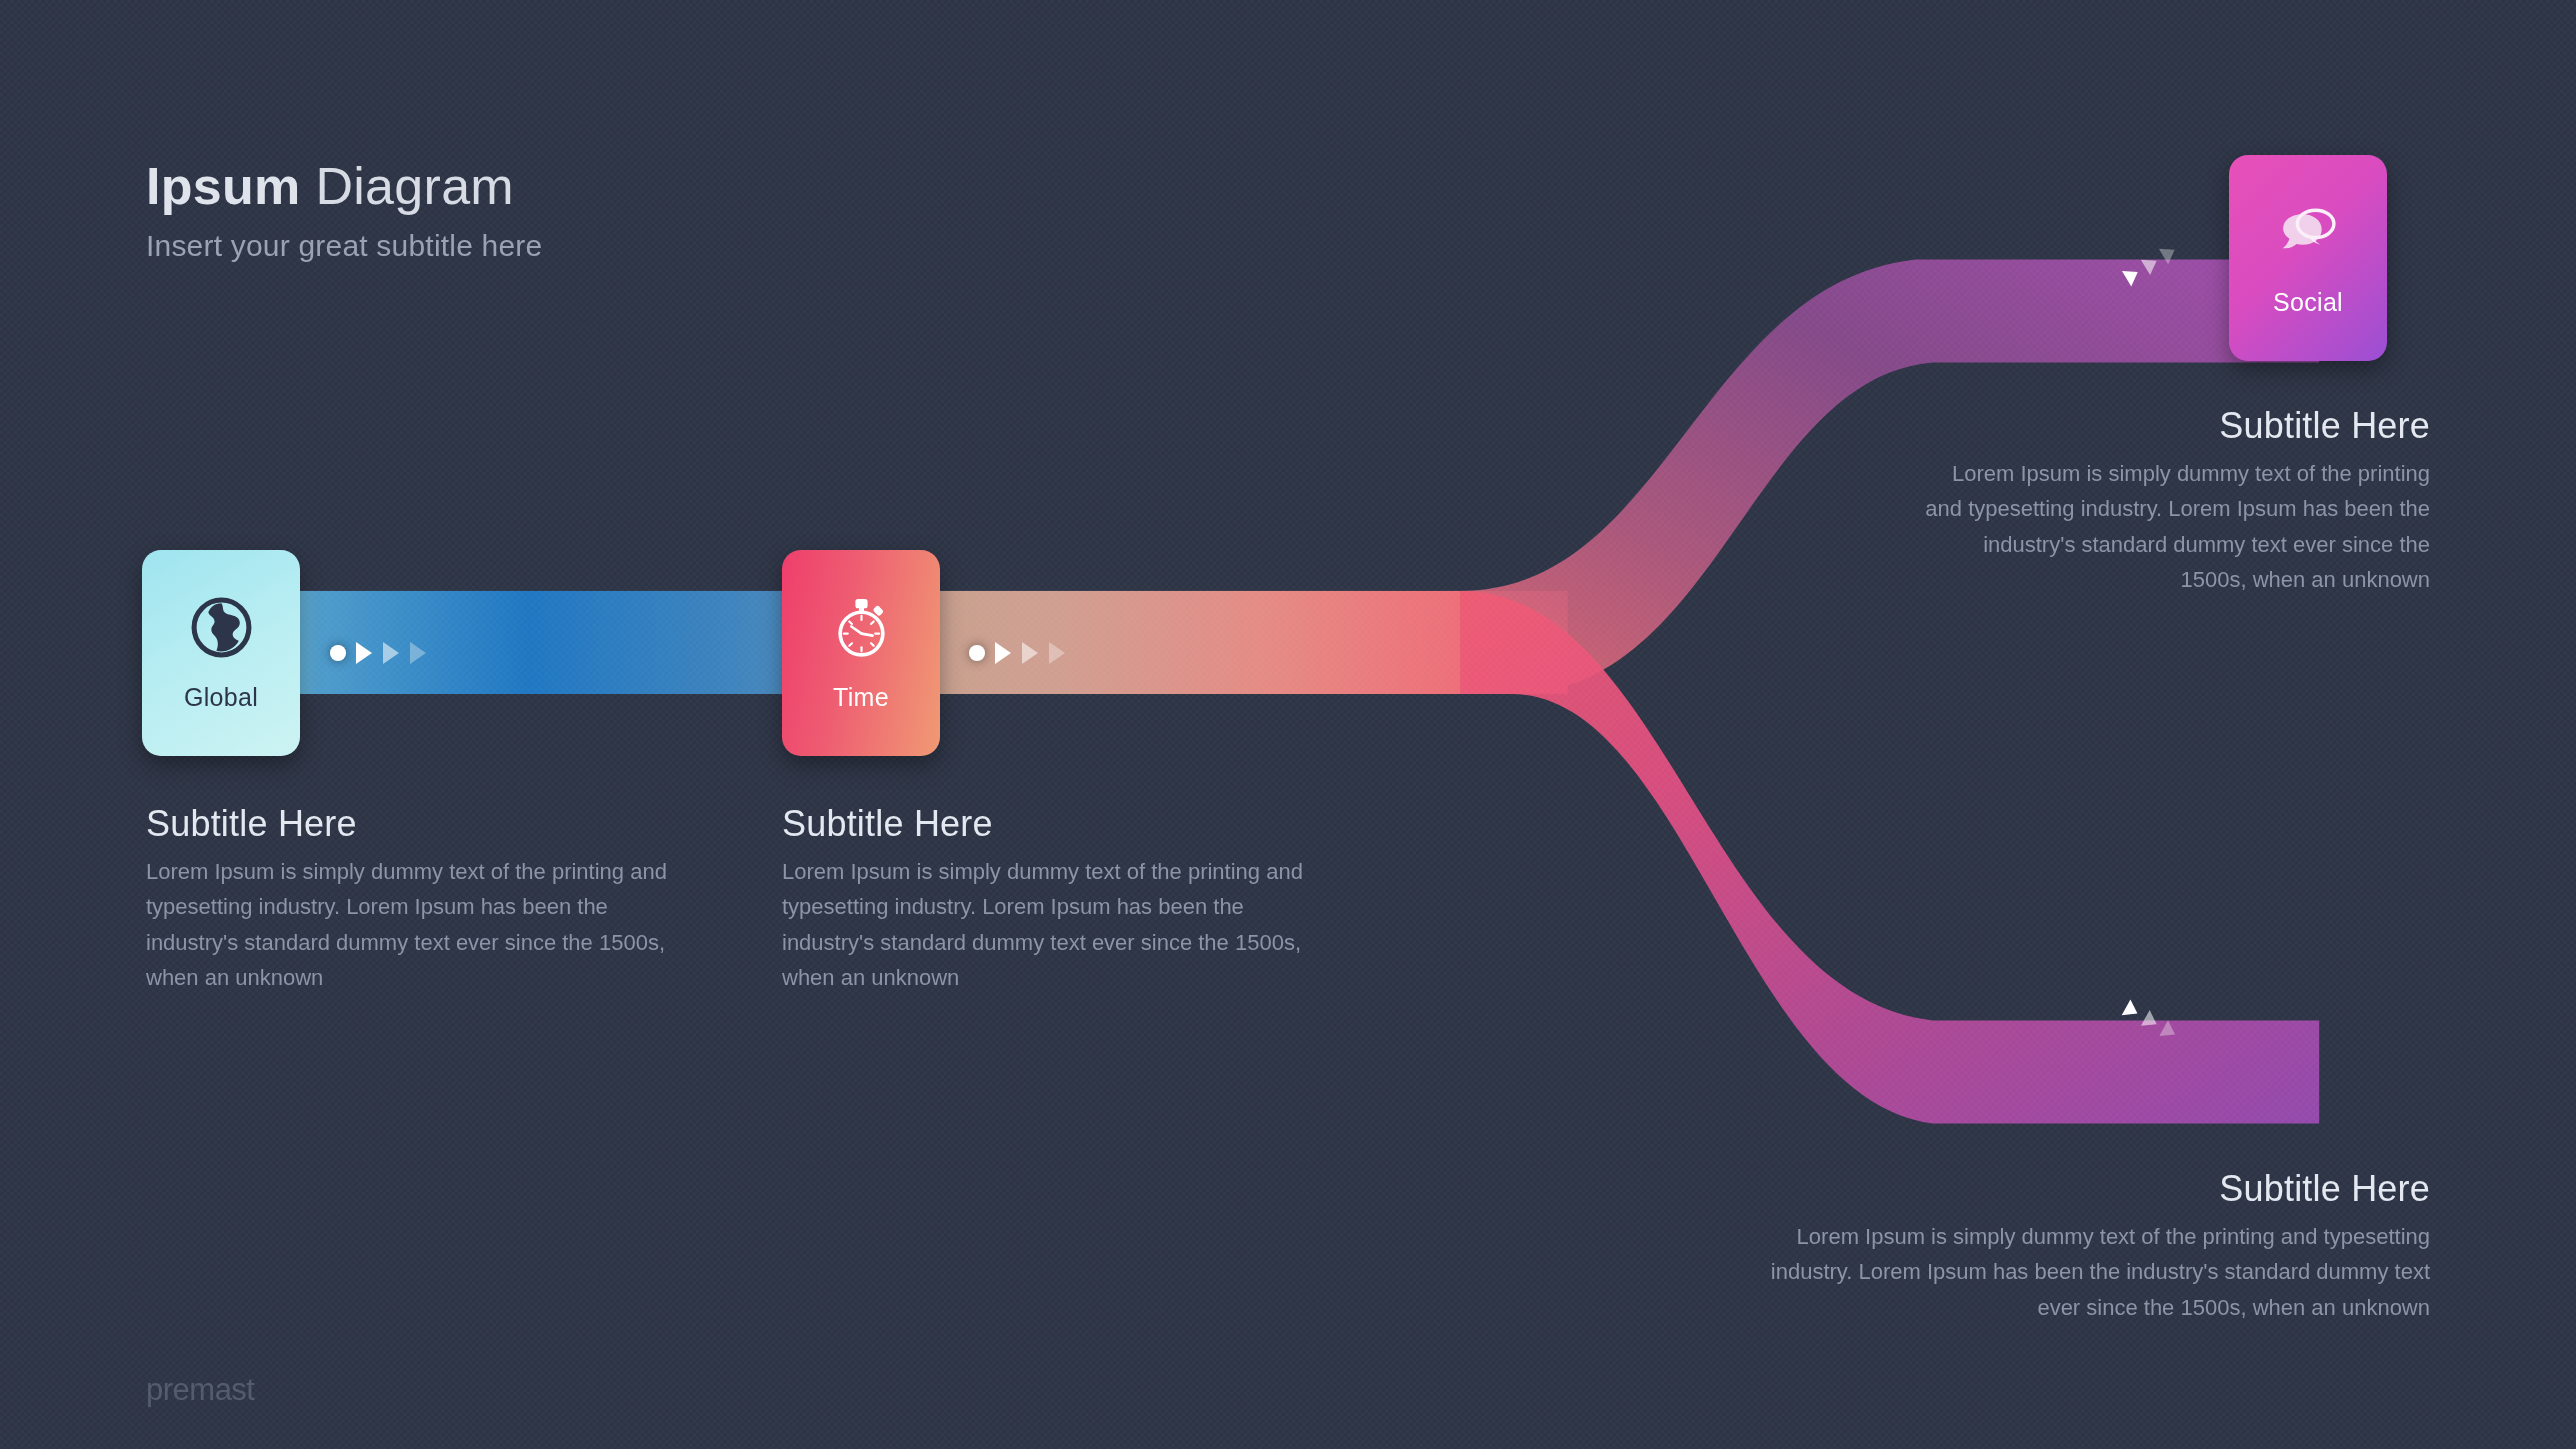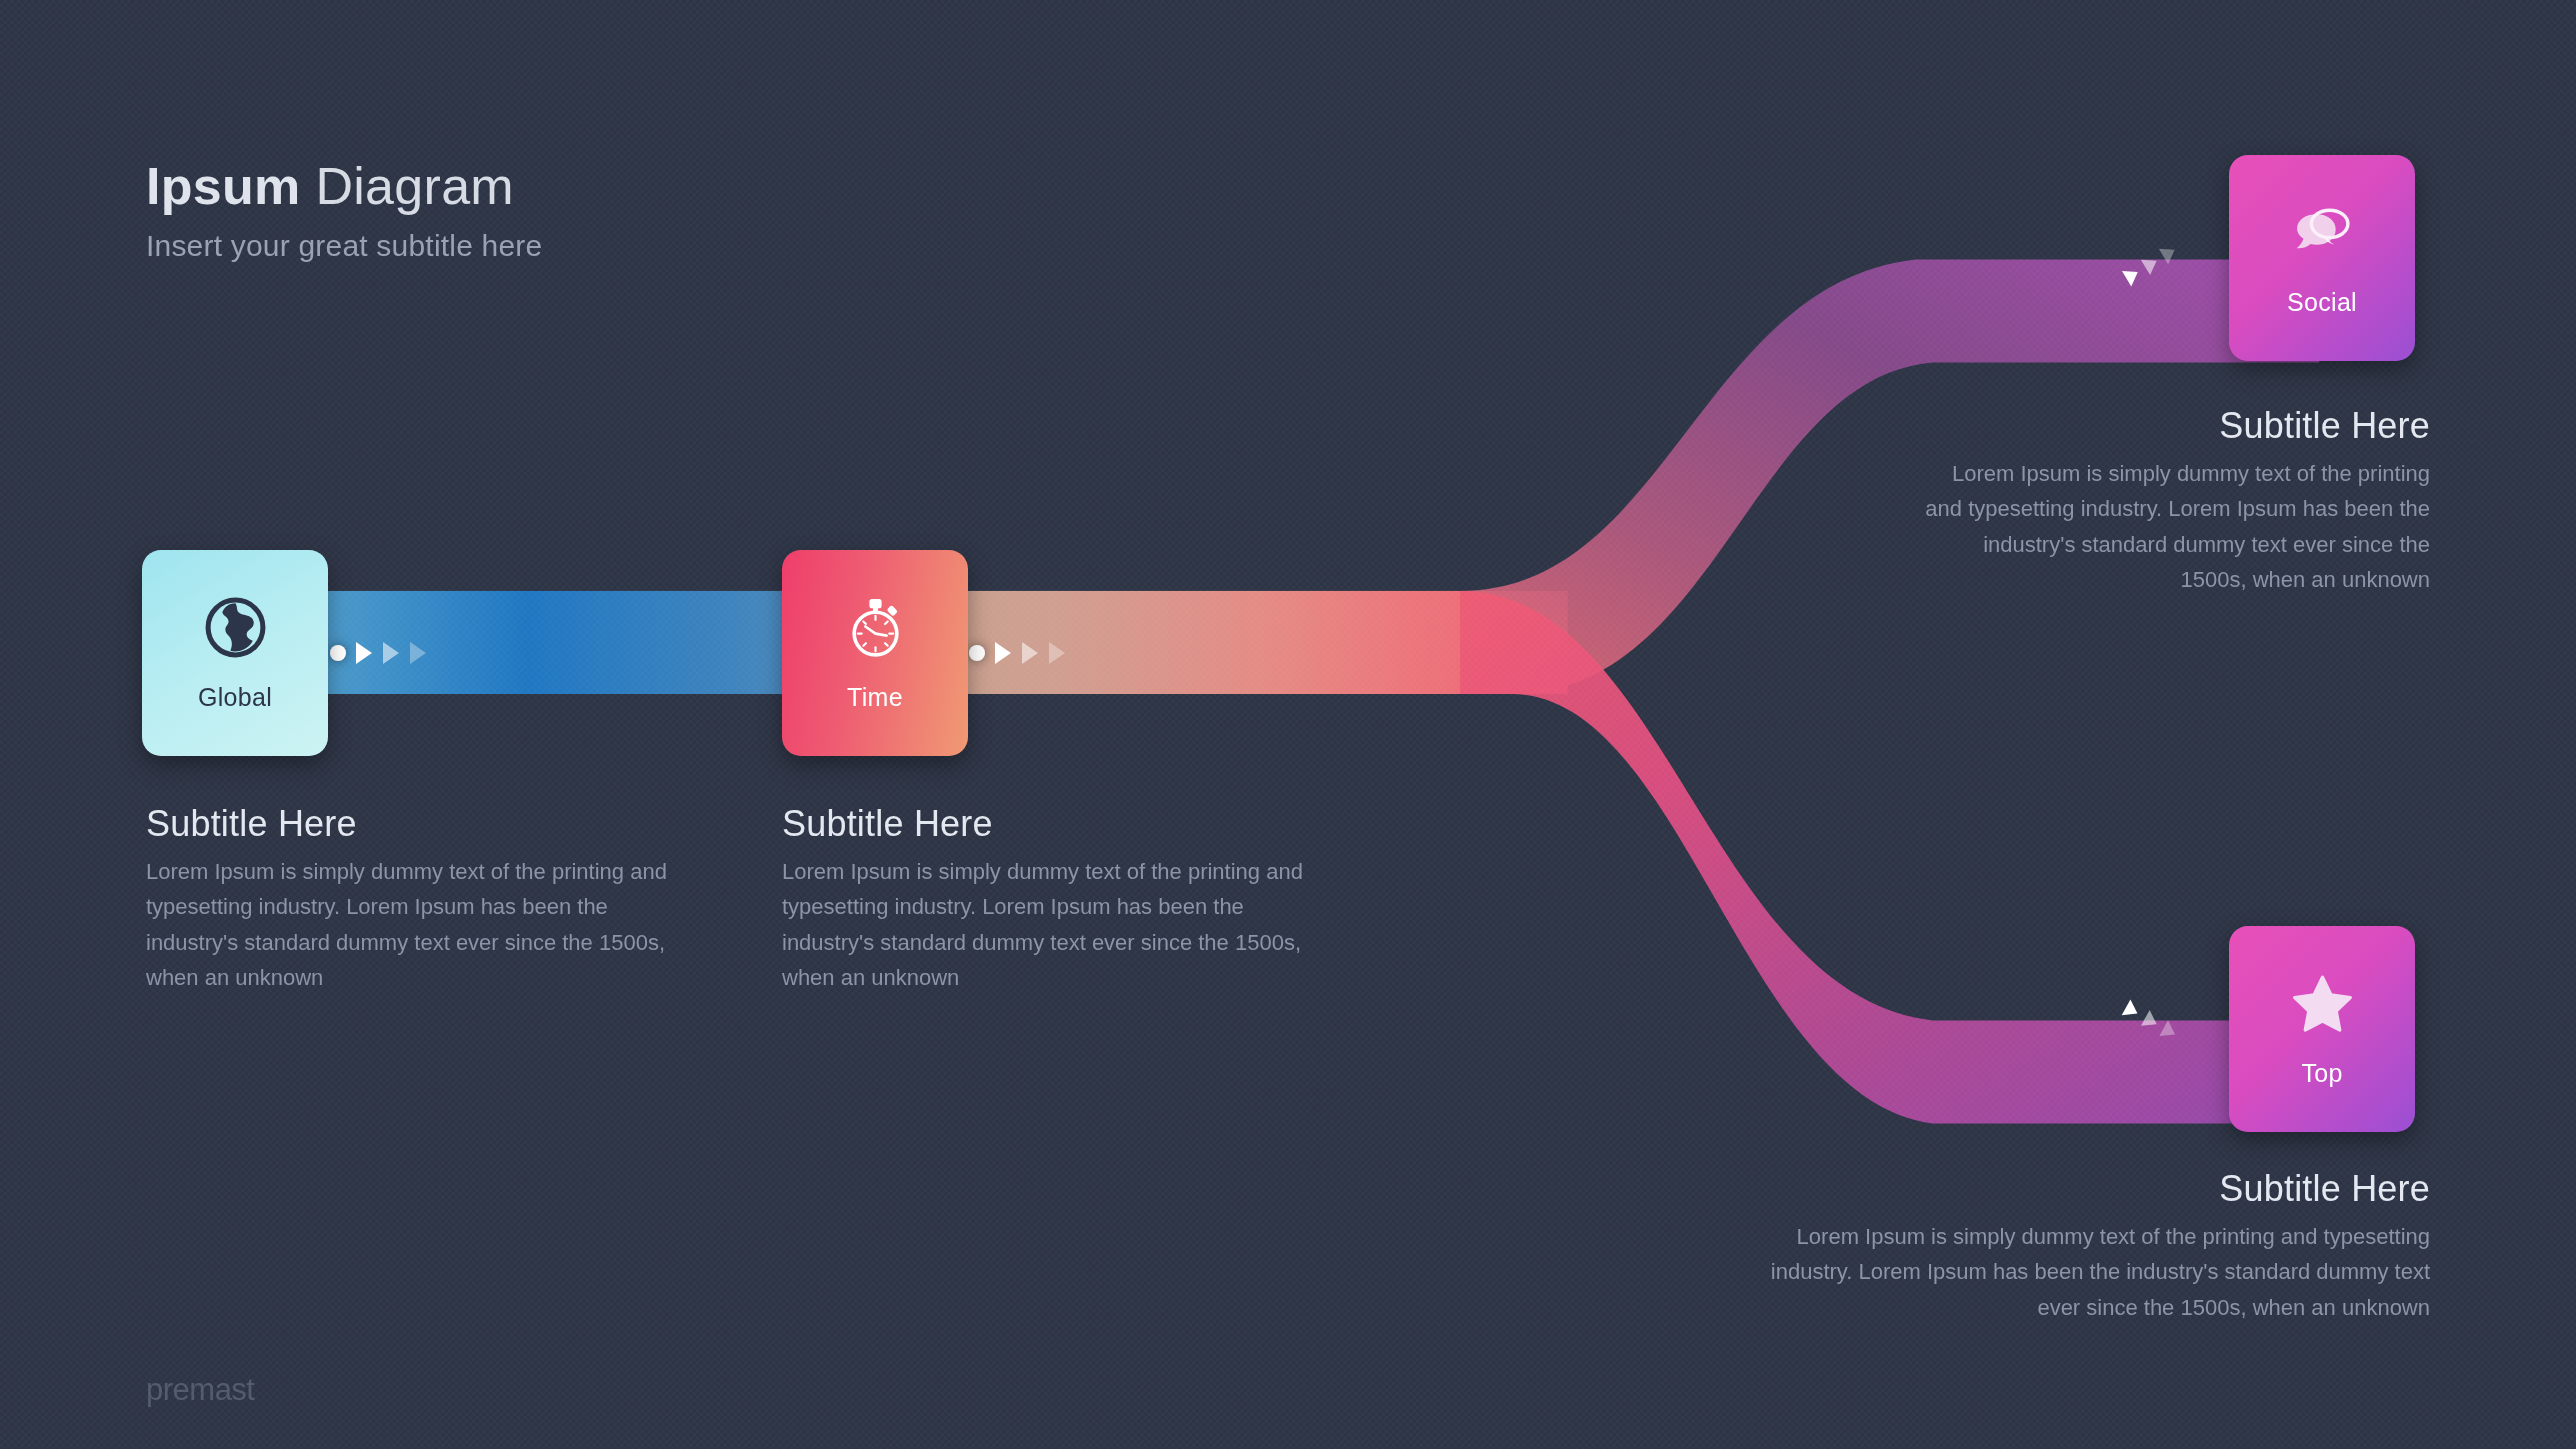--- a/index.html
+++ b/index.html
@@ -69,21 +69,21 @@
     font-size: 30px;
     font-weight: 300;
     color: #9aa3b3;
     letter-spacing: 0.2px;
     white-space: nowrap;
   }
 
   
   .node {
     position: absolute;
-    width: 186px;
+    width: 158px;
     height: 206px;
     border-radius: 19px;
     z-index: 8;
     box-shadow: 0 8.6px 22px rgba(0,0,0,.34);
     display: flex;
     flex-direction: column;
     align-items: center;
     justify-content: center;
   }
   .node .glyph {
@@ -298,29 +298,20 @@
       <svg width="65" height="65" viewBox="0 0 64 64">
         <path d="M26 14C15 14 7 20 7 28c0 4 2.4 7.6 6.2 10C12.6 41 10 45 6.5 47.5
                  c5.6.5 10.6-1.4 13.8-4.3 1.8.5 3.8.8 5.7.8 11 0 19-6 19-15S37 14 26 14z" fill="#f2dbef" opacity=".92"></path>
         <ellipse cx="39" cy="23.5" rx="18" ry="13.5" fill="none" stroke="#fbeffa" stroke-width="3.4"></ellipse>
         <path d="M33 36.5c1.6 3.4 5.4 6.4 10.6 7.2-3.8-1.6-6-4.6-6.6-7.6z" fill="#fbeffa"></path>
       </svg>
     </div>
     <div class="caption">Social</div>
   </div>
 
-  <div class="node" id="node-top">
-    <div class="glyph">
-      <svg width="65" height="65" viewBox="0 0 64 64">
-        <path d="M32 6 L40.4 23.6 L59.4 26.2 L45.5 39.4 L49 58.2 L32 49.2
-                 L15 58.2 L18.5 39.4 L4.6 26.2 L23.6 23.6 Z" fill="#f3dcf2" stroke="#f3dcf2" stroke-width="3.2" stroke-linejoin="round"></path>
-      </svg>
-    </div>
-    <div class="caption">Top</div>
-  </div>
 
   <div class="marker-group" id="markers-a">
     <span class="marker-dot"></span>
     <span class="tri f1"></span>
     <span class="tri f2"></span>
     <span class="tri f3"></span>
   </div>
 
   <div class="marker-group" id="markers-b">
     <span class="marker-dot"></span>

